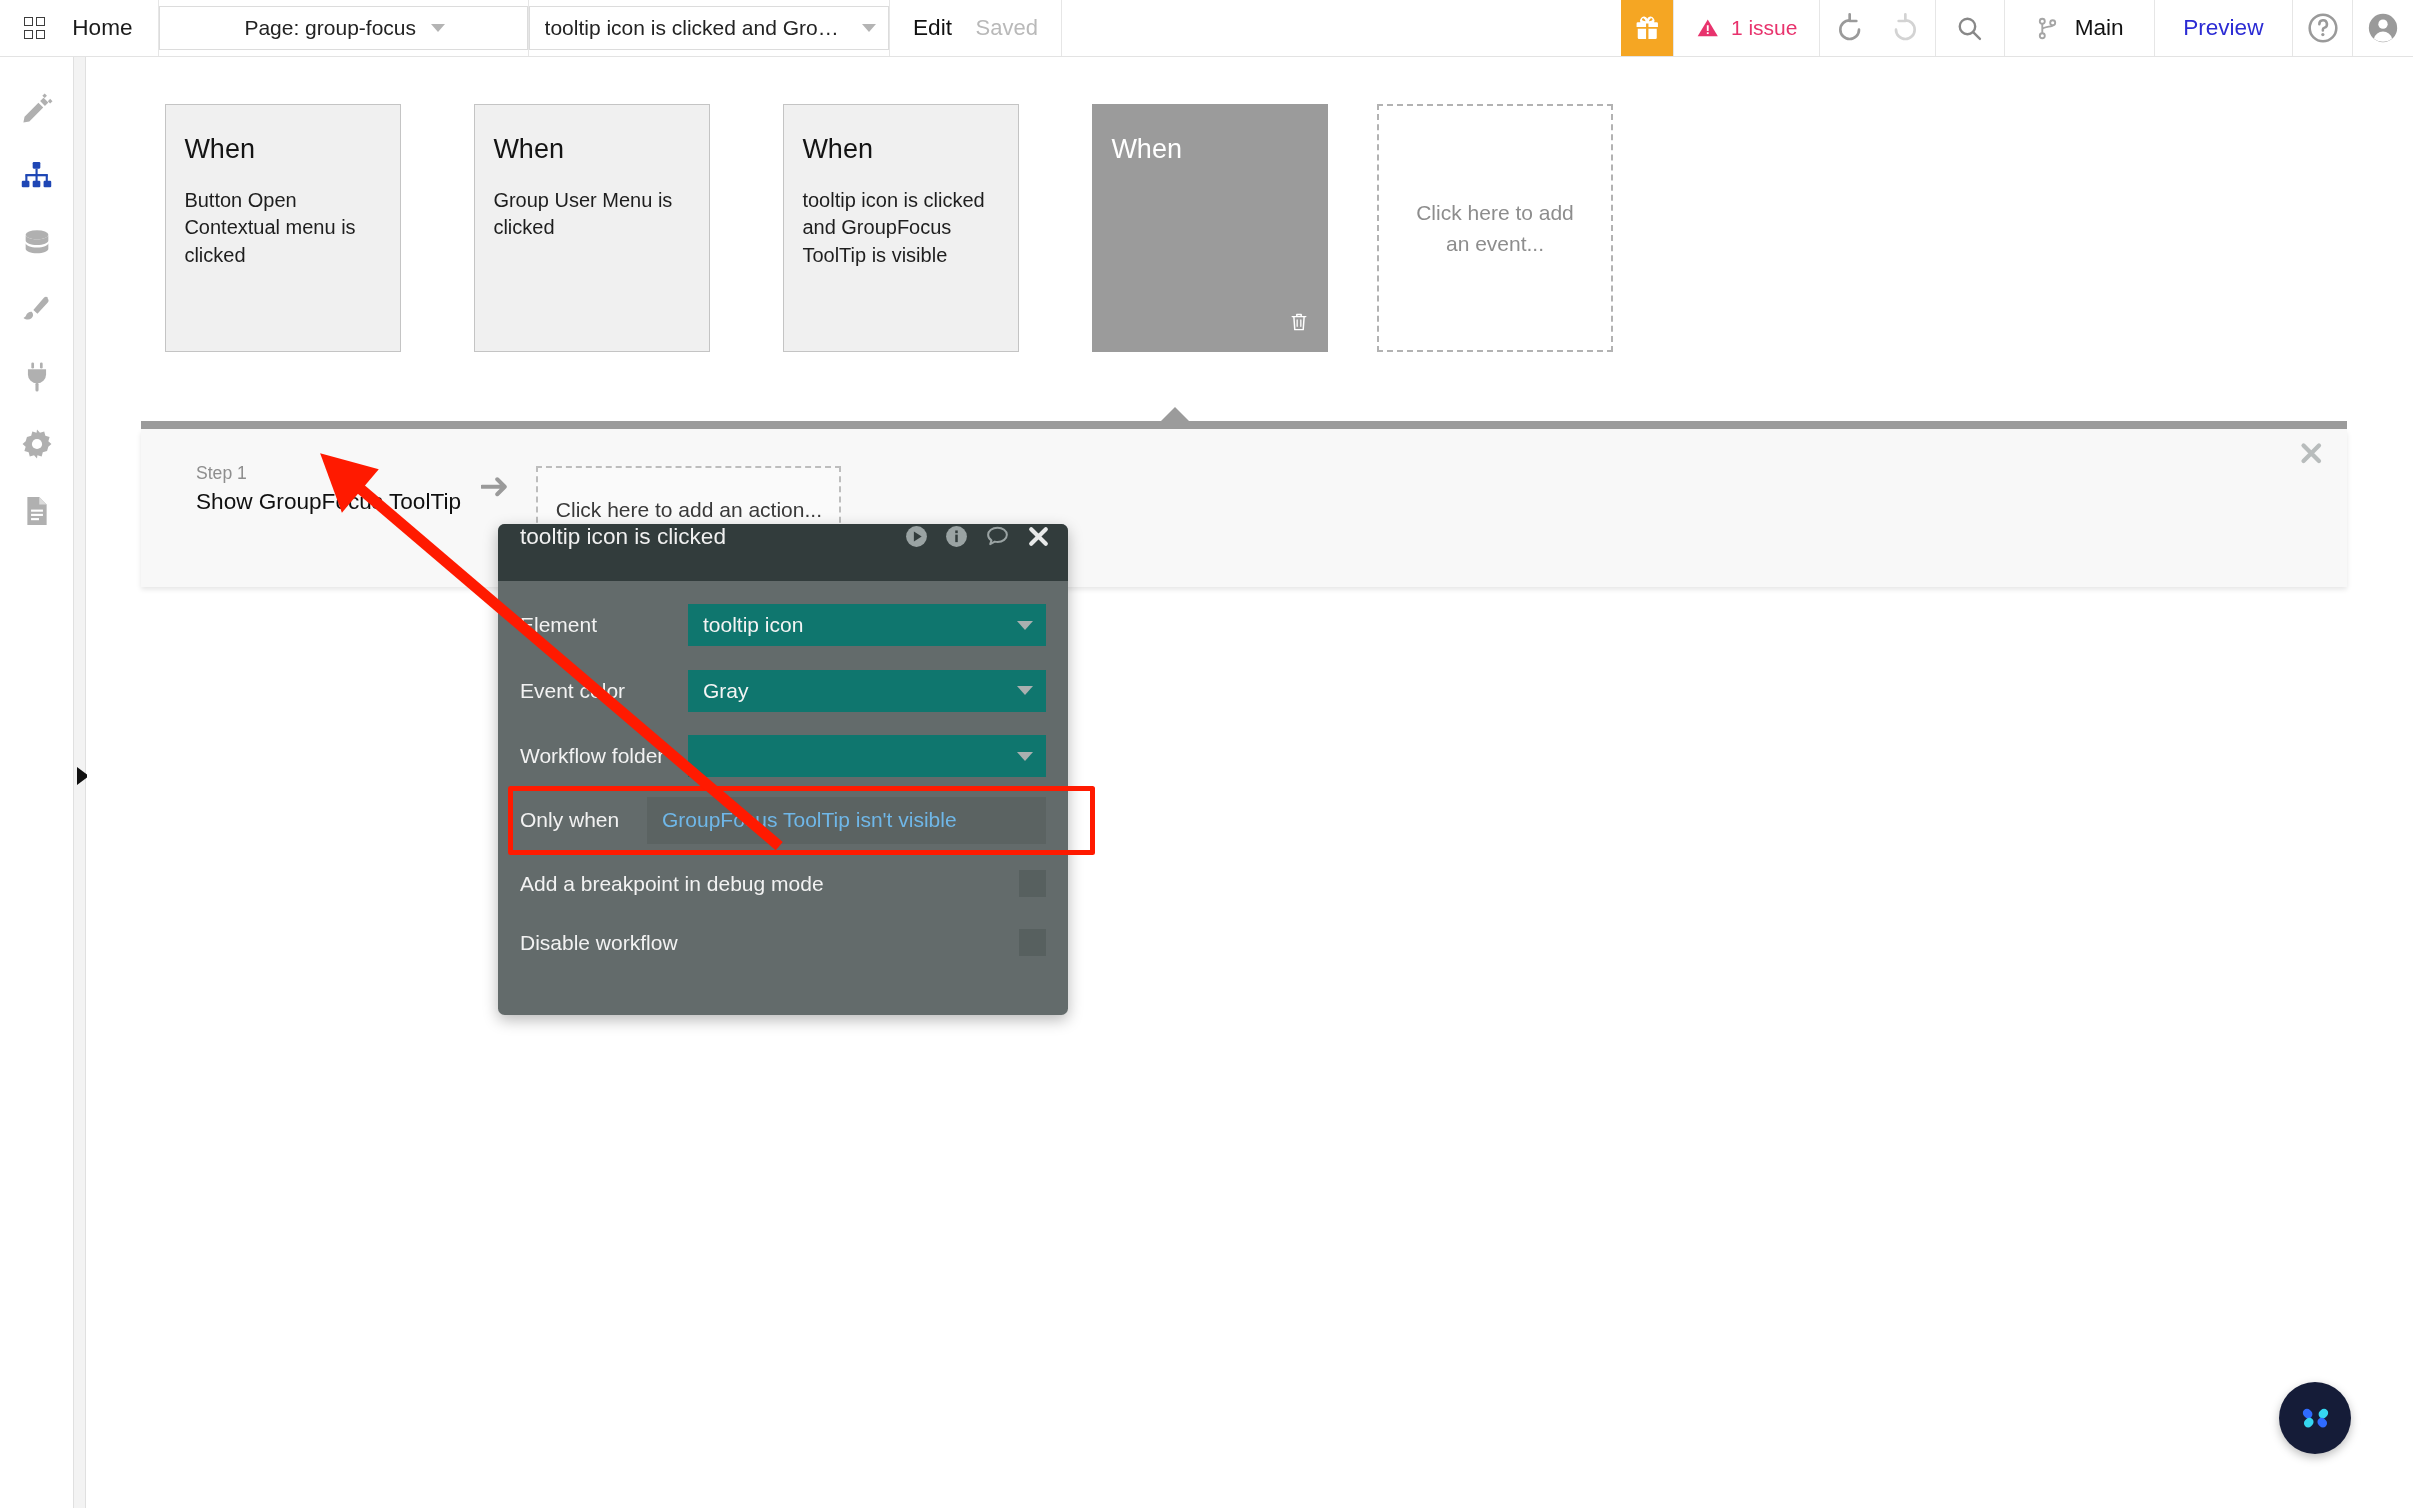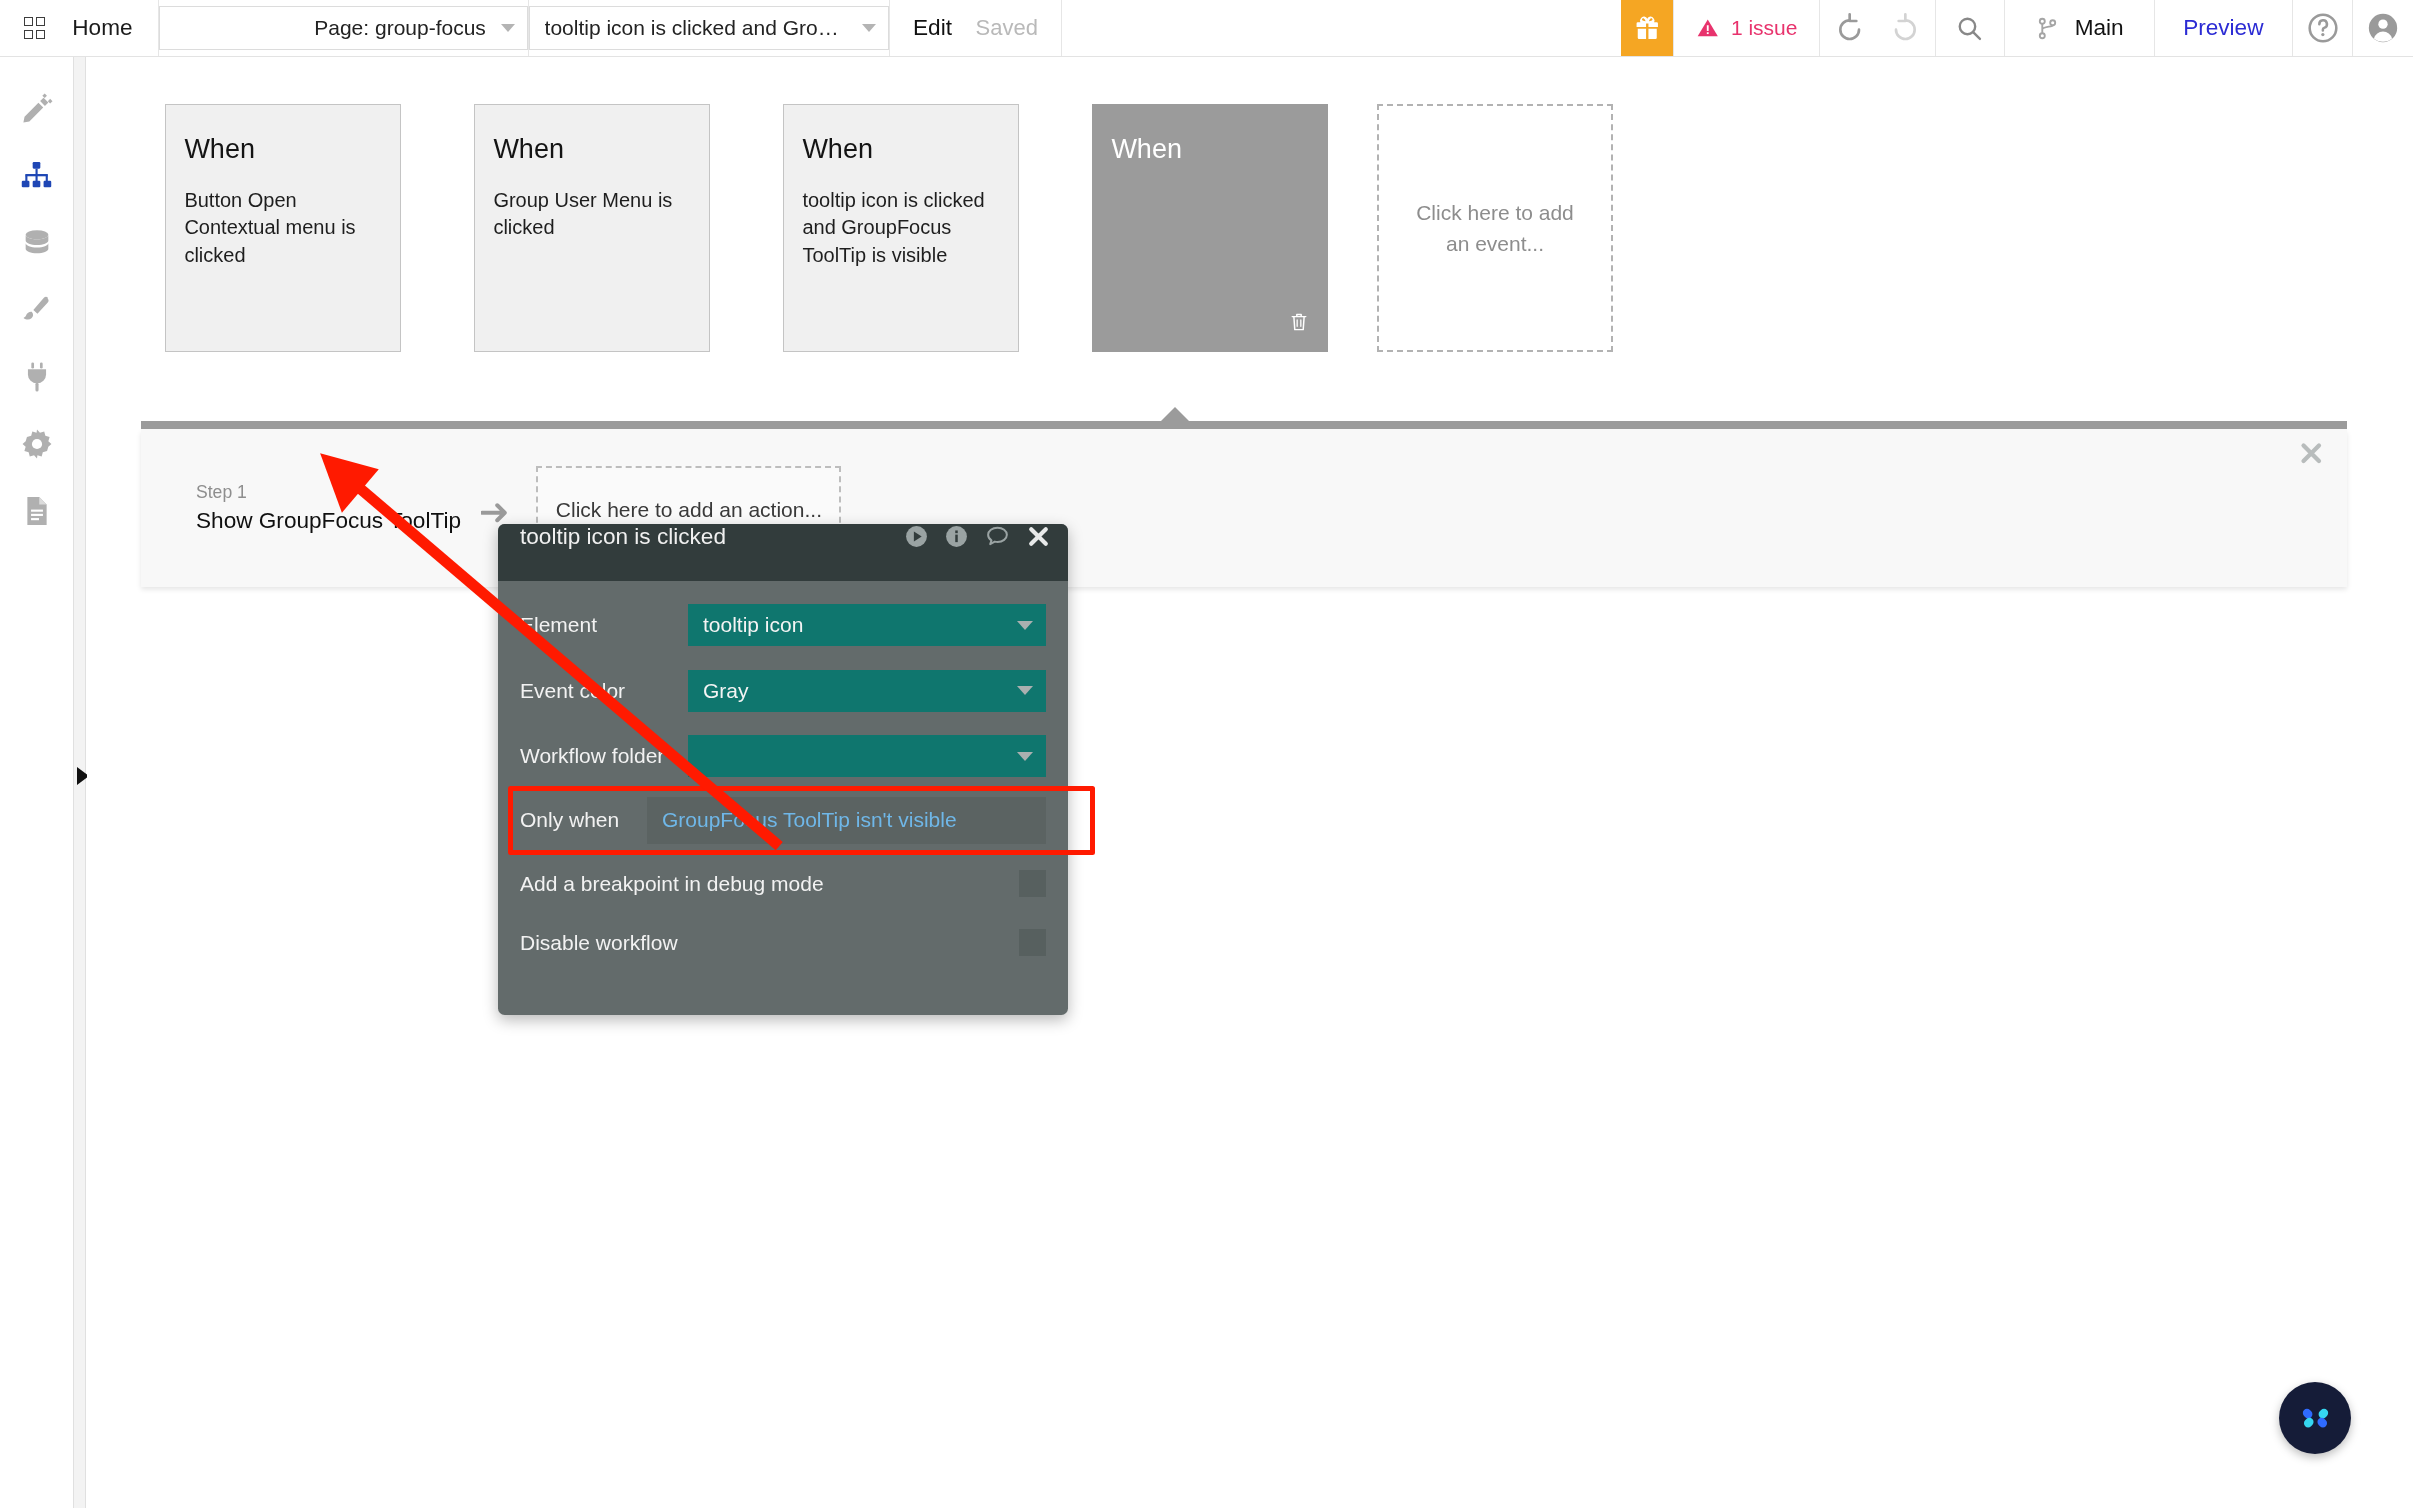--- a/index.html
+++ b/index.html
@@ -36,21 +36,21 @@
   }
   .tb-select .sel-box {
     margin: 5.9px 0 5.9px 0;
     height: 44px;
     border: 1.7px solid #dcdcdc;
     background: #fff;
     display: flex; align-items: center;
     padding: 0 11.7px 0 15px;
     font-size: 21px; color: #232323;
     white-space: nowrap; overflow: hidden;
-    justify-content: flex-end;
+    justify-content: center;
   }
   .sel-text { overflow:hidden; text-overflow: ellipsis; white-space: nowrap; }
   .caret { width: 0; height: 0; border-left: 7.5px solid transparent; border-right: 7.5px solid transparent; border-top: 8.4px solid #b4b4b4; margin-left: 15px; flex: none; }
 
   .page-select .sel-box { width: 369px; }
   .wf-select  .sel-box { width: 360px; }
 
   .tb-edit {
     display: flex; align-items: center; gap: 23.5px;
     padding: 0 23.5px; height: 100%;
@@ -184,21 +184,21 @@
   .step-panel {
     position: absolute; left: 54px; top: 372px;
     width: 2206px; height: 158px;
     background: #f8f8f8;
     box-shadow: 0 2.5px 5px rgba(0,0,0,0.10);
   }
   .step-close {
     position: absolute; right: 22px; top: 10px;
   }
   .step-inner {
-    display: flex; align-items: center; gap: 0;
+    display: flex; align-items: flex-start; gap: 0;
     padding: 34px 0 0 55px;
   }
   .step-label-wrap { width: 277px; }
   .step-num { font-size: 17.6px; color: #8e8e8e; margin-bottom: 5px; }
   .step-name { font-size: 22.6px; color: #101010; }
   .step-arrow { margin: 11.7px 25px 0 8.4px; }
   .step-add {
     width: 305px; height: 87px;
     border: 2.5px dashed #bdbdbd;
     display: flex; align-items: center; justify-content: center;

